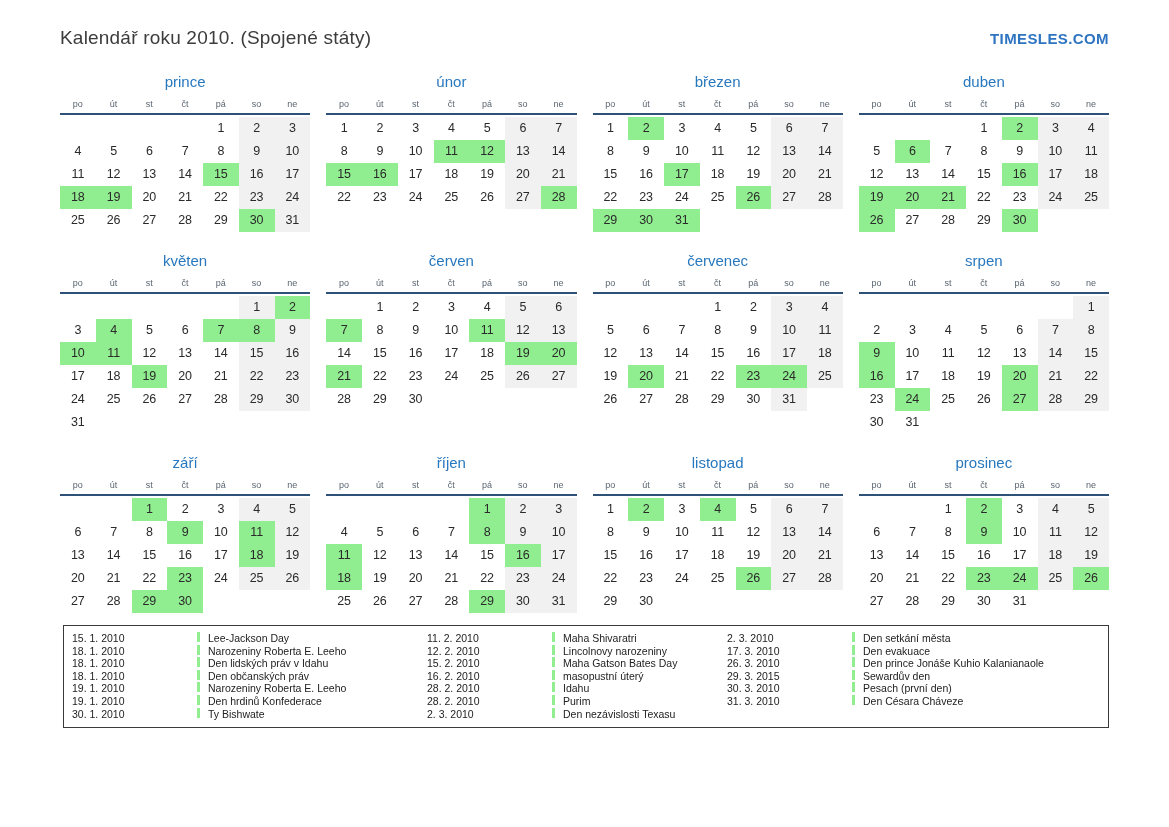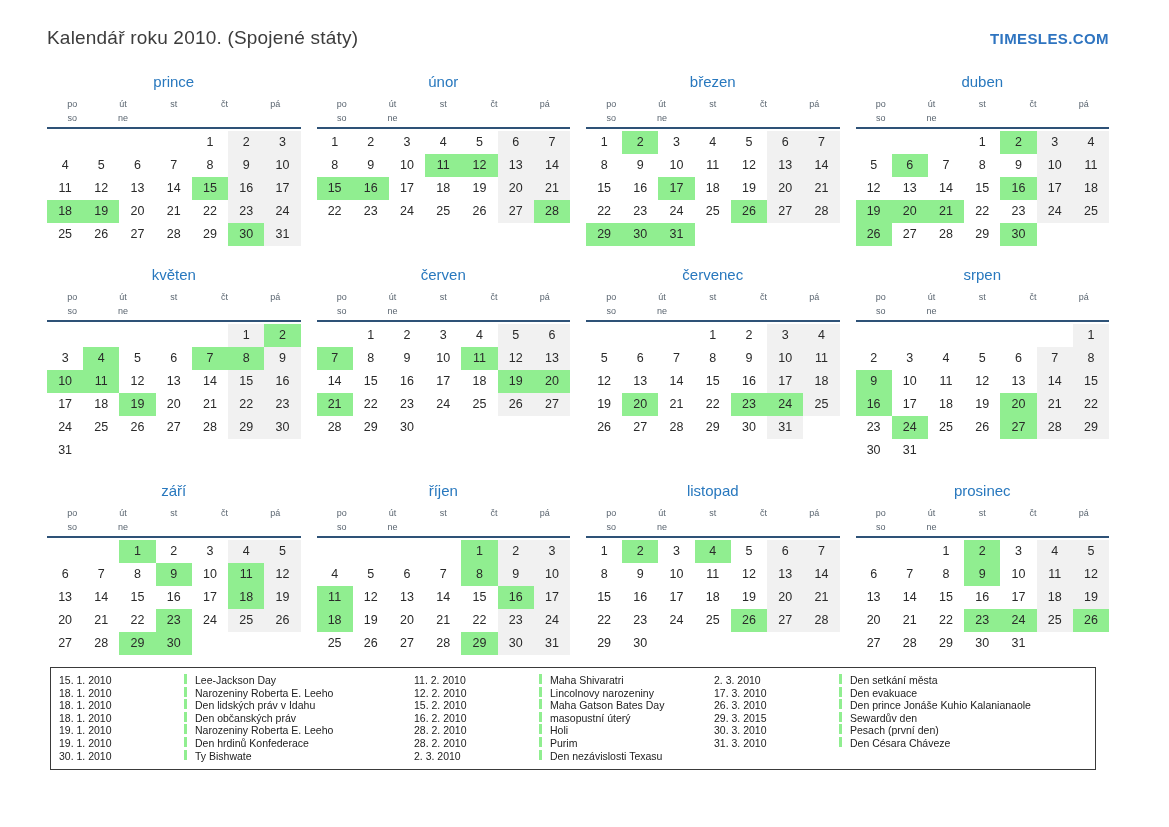--- a/index.html
+++ b/index.html
@@ -1,32 +1,32 @@
 <!DOCTYPE html>
 <html style="--hl: #90ee90; --weekend: #f1f1f1; --mtitle: #2878be; --line: #2e5277; --brand: #2e74c0;"><head>
 <meta charset="utf-8">
 <style>
   * { margin:0; padding:0; box-sizing:border-box; }
   body {
     width:1169px; height:827px; background:#ffffff;
     font-family:"Liberation Sans","DejaVu Sans",sans-serif;
     color:#2a2a2a; overflow:hidden;
   }
-  .page { padding:18px 60px 0 47px; }
+  .page { padding:18px 60px 0 60px; }
   .topbar { display:flex; justify-content:space-between; align-items:baseline; }
   .title { font-size:19px; color:#3c3c3c; letter-spacing:0.2px; }
   .site-link { font-size:15px; font-weight:bold; color:var(--brand,#2e74c0); text-decoration:none; letter-spacing:0.4px; cursor:pointer;margin-top:12px; }
   .months-grid {
     margin-top:24px;
     display:grid; grid-template-columns:repeat(4,1fr);
     column-gap:16px; row-gap:20px; align-items:start;
   }
   .month { width:100%; }
   .mtitle { text-align:center; font-size:15px; color:var(--mtitle,#2878be); margin-bottom:9px; }
-  .wrow { display:grid; grid-template-columns:repeat(5,1fr); }
+  .wrow { display:grid; grid-template-columns:repeat(7,1fr); }
   .wd { text-align:center; font-size:9px; color:#5a6570; padding-bottom:4px; }
   .hdr-line { height:2px; background:var(--line,#2e5277); margin-bottom:2px; }
   .dgrid { display:grid; grid-template-columns:repeat(7,1fr); }
   .day {
     height:23px; line-height:23px; text-align:center;
     font-size:12.5px; color:#2a2a2a;
   }
   .day.we { background:var(--weekend,#f1f1f1); }
   .day.hl { background:var(--hl,#90ee90); }
   .legend {
@@ -712,21 +712,21 @@
           <span class="lname">Maha Gatson Bates Day</span>
         </div>
         <div class="lrow">
           <span class="ldate">16. 2. 2010</span>
           <span class="lbar"></span>
           <span class="lname">masopustní úterý</span>
         </div>
         <div class="lrow">
           <span class="ldate">28. 2. 2010</span>
           <span class="lbar"></span>
-          <span class="lname">Holi</span>
+          <span class="lname">Idahu</span>
         </div>
         <div class="lrow">
           <span class="ldate">28. 2. 2010</span>
           <span class="lbar"></span>
           <span class="lname">Purim</span>
         </div>
         <div class="lrow">
           <span class="ldate">2. 3. 2010</span>
           <span class="lbar"></span>
           <span class="lname">Den nezávislosti Texasu</span>

